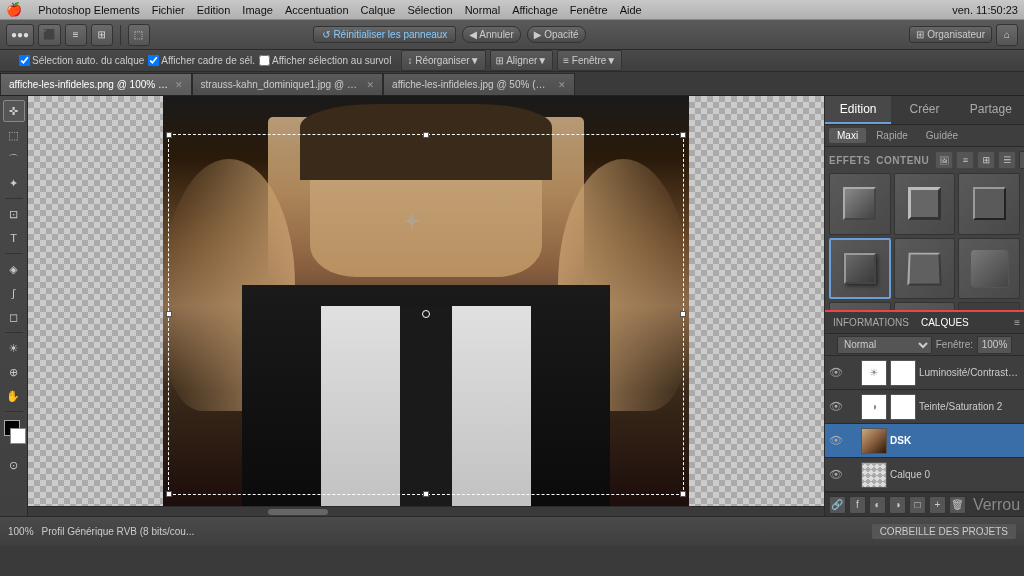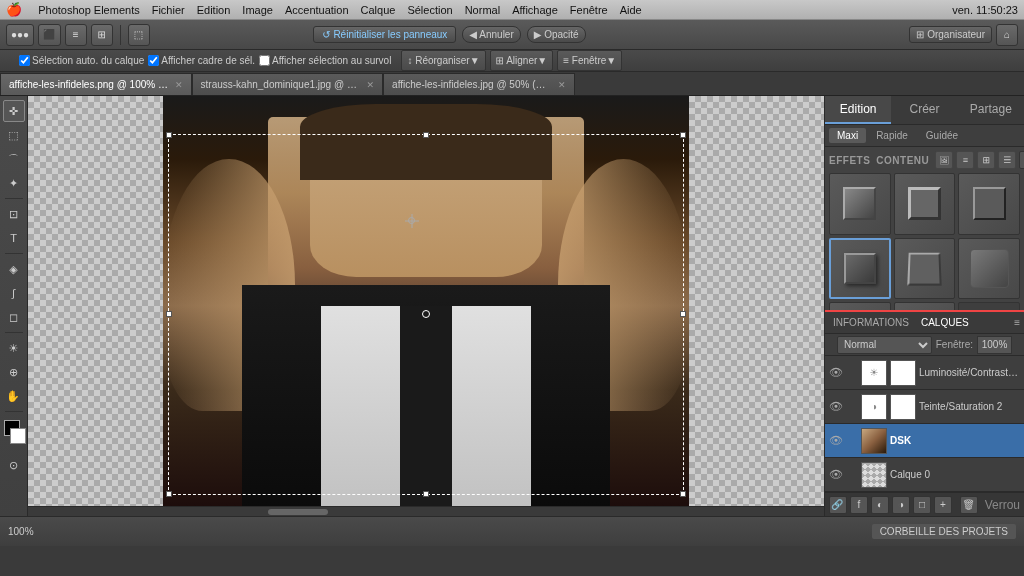--- a/index.html
+++ b/index.html
@@ -348,21 +348,21 @@
       background: #555;
       border: 1px solid #333;
       border-radius: 2px;
       display: flex;
       align-items: center;
       justify-content: center;
       color: #ccc;
       font-size: 10px;
       cursor: pointer;
     }
-    .lock-label { font-size: 12px; color: #888; margin-left: auto; text-align: right; }
+    .lock-label { font-size: 16px; color: #888; margin-left: auto; text-align: right; }
 
     
     #statusbar {
       width: 100%;
       height: 30px;
       background: linear-gradient(to bottom, #4a4a4a, #3e3e3e);
       display: flex;
       align-items: center;
       padding: 0 8px;
       gap: 8px;
@@ -669,15 +669,16 @@
         <div class="layer-tool-btn">+</div>
         <div class="layer-tool-btn" style="margin-left:auto;">🗑</div>
         <span class="lock-label" style="margin-left:4px;">Verrou</span>
       </div>
     </div>
   </div>
 </div>
 
 <div id="statusbar">
   <span class="status-zoom">100%</span>
+  <span class="status-profile">Profil Générique RVB (8 bits/cou...</span>
   <div style="flex:1;"></div>
   <div class="status-corbeille">CORBEILLE DES PROJETS</div>
 </div>
 
 </body></html>

